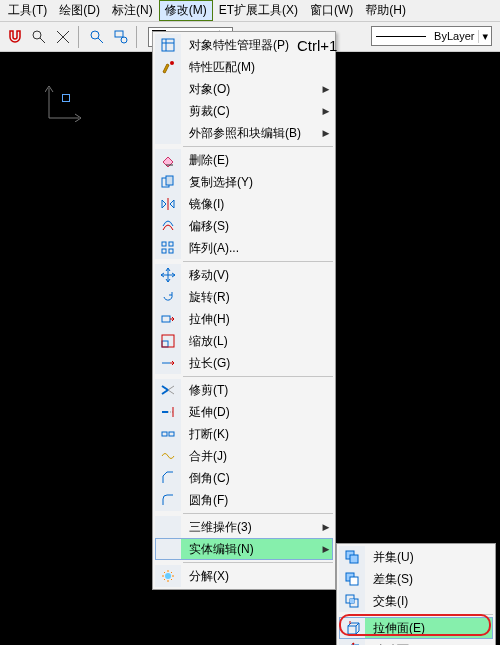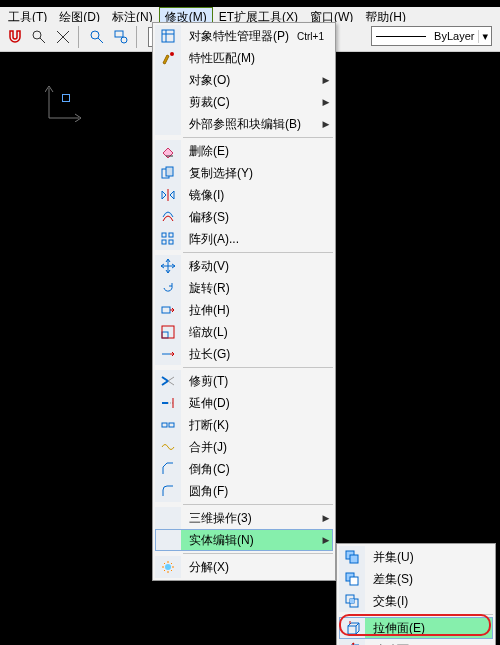--- a/index.html
+++ b/index.html
@@ -1,18 +1,18 @@
 <!DOCTYPE html>
 <html><head>
 <meta charset="utf-8">
 <style>
   * { box-sizing: border-box; margin: 0; padding: 0; font-family: "Microsoft YaHei", SimSun, sans-serif; }
   body { width: 500px; height: 645px; overflow: hidden; background: #000; position: relative; font-size: 12px; }
 
-  .menubar { position: absolute; top: 7px; left: 0; right: 0; height: 22px; background: #f0f0f0; display: flex; align-items: center; padding-left: 2px; border-bottom: 1px solid #ccc; }
+  .menubar { position: absolute; top: 0; left: 0; right: 0; height: 22px; background: #f0f0f0; display: flex; align-items: center; padding-left: 2px; border-bottom: 1px solid #ccc; }
   .menubar-item { padding: 2px 6px; cursor: default; }
   .menubar-item.open { background: #d6e8ff; border: 1px solid #4d7c0f; padding: 1px 5px; }
 
   .toolbar { position: absolute; top: 22px; left: 0; right: 0; height: 30px; background: #f0f0f0; display: flex; align-items: center; padding-left: 4px; border-bottom: 1px solid #ccc; gap: 2px; }
   .tb-btn { width: 22px; height: 22px; display: flex; align-items: center; justify-content: center; }
   .tb-sep { width: 4px; height: 22px; border-left: 1px solid #aaa; margin: 0 2px; }
 
   .layer-combo { display: flex; align-items: center; height: 20px; border: 1px solid #7a7a7a; background: #fff; font-size: 11px; margin-left: 4px; }
   .layer-combo .sw { width: 14px; height: 14px; border: 1px solid #000; margin: 0 3px; }
   .layer-combo .txt { padding: 0 4px; min-width: 50px; }
@@ -24,26 +24,26 @@
   .lt-combo .arrow { padding: 0 3px; border-left: 1px solid #ccc; }
 
   .canvas { position: absolute; top: 52px; left: 0; right: 0; bottom: 0; background: #000; }
   .ucs { position: absolute; left: 45px; top: 30px; }
   .grip { position: absolute; left: 62px; top: 42px; width: 8px; height: 8px; border: 1px solid #5da9ff; }
 
   .menu { position: absolute; background: #f4f4f4; border: 1px solid #9b9b9b; box-shadow: 2px 2px 3px rgba(0,0,0,.25); padding: 2px; }
   .menu .row { display: flex; align-items: center; height: 22px; position: relative; }
   .menu .gutter { width: 26px; height: 22px; background: #eaeef3; display: flex; align-items: center; justify-content: center; flex-shrink: 0; }
   .menu .label { flex: 1; padding: 0 8px; white-space: nowrap; }
-  .menu .accel { color: #000; padding-right: 8px; font-size: 10px; }
+  .menu .accel { color: #000; padding-right: 8px; font-size: 15px; }
   .menu .arrow { width: 14px; text-align: center; font-size: 9px; color: #333; }
   .menu .sep { height: 1px; background: #c5c5c5; margin: 2px 0 2px 28px; }
   .menu .row.hl { background: #86efac; outline: 1px solid #84acdd; outline-offset: -1px; }
 
-  .main-menu { top: 22px; left: 152px; width: 184px; }
+  .main-menu { top: 31px; left: 152px; width: 184px; }
   .sub-menu { top: 543px; left: 336px; width: 160px; }
 
   .highlight-ring { position: absolute; border: 2px solid #e02020; border-radius: 10px; pointer-events: none; }
 
   .ico { width: 16px; height: 16px; }
 </style>
 </head>
 <body>
 
 <div class="menubar" id="menubar">

